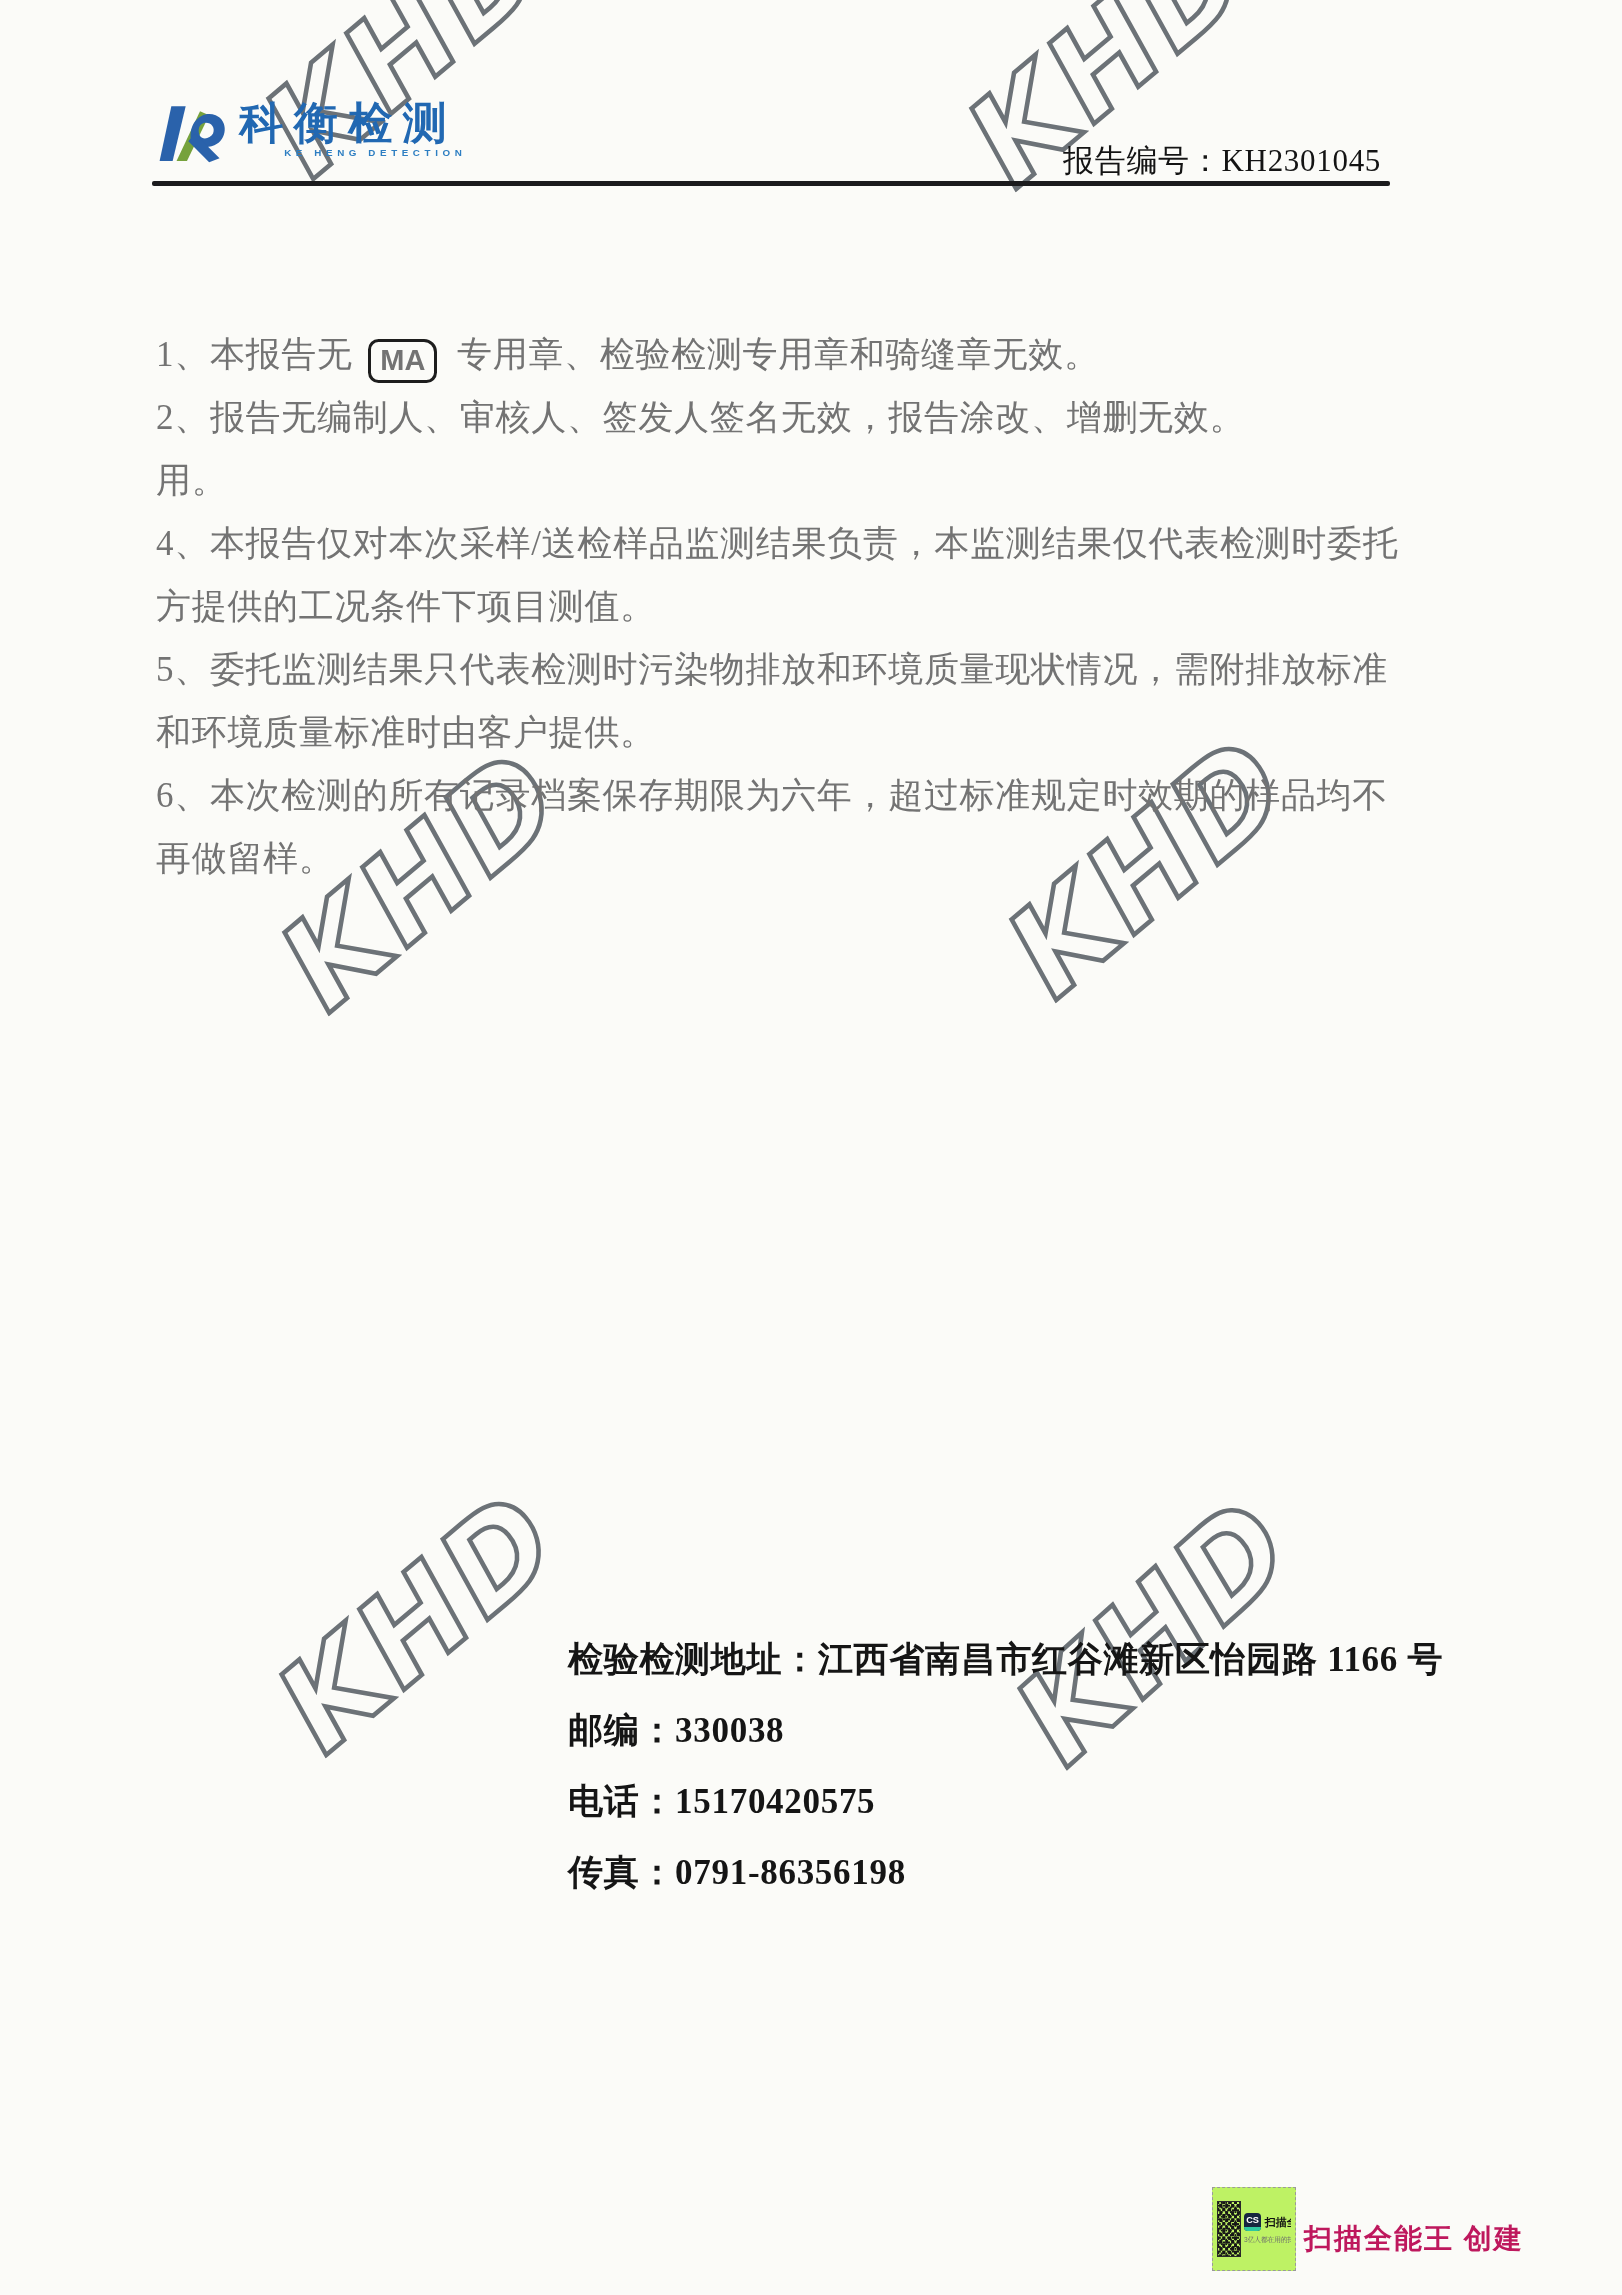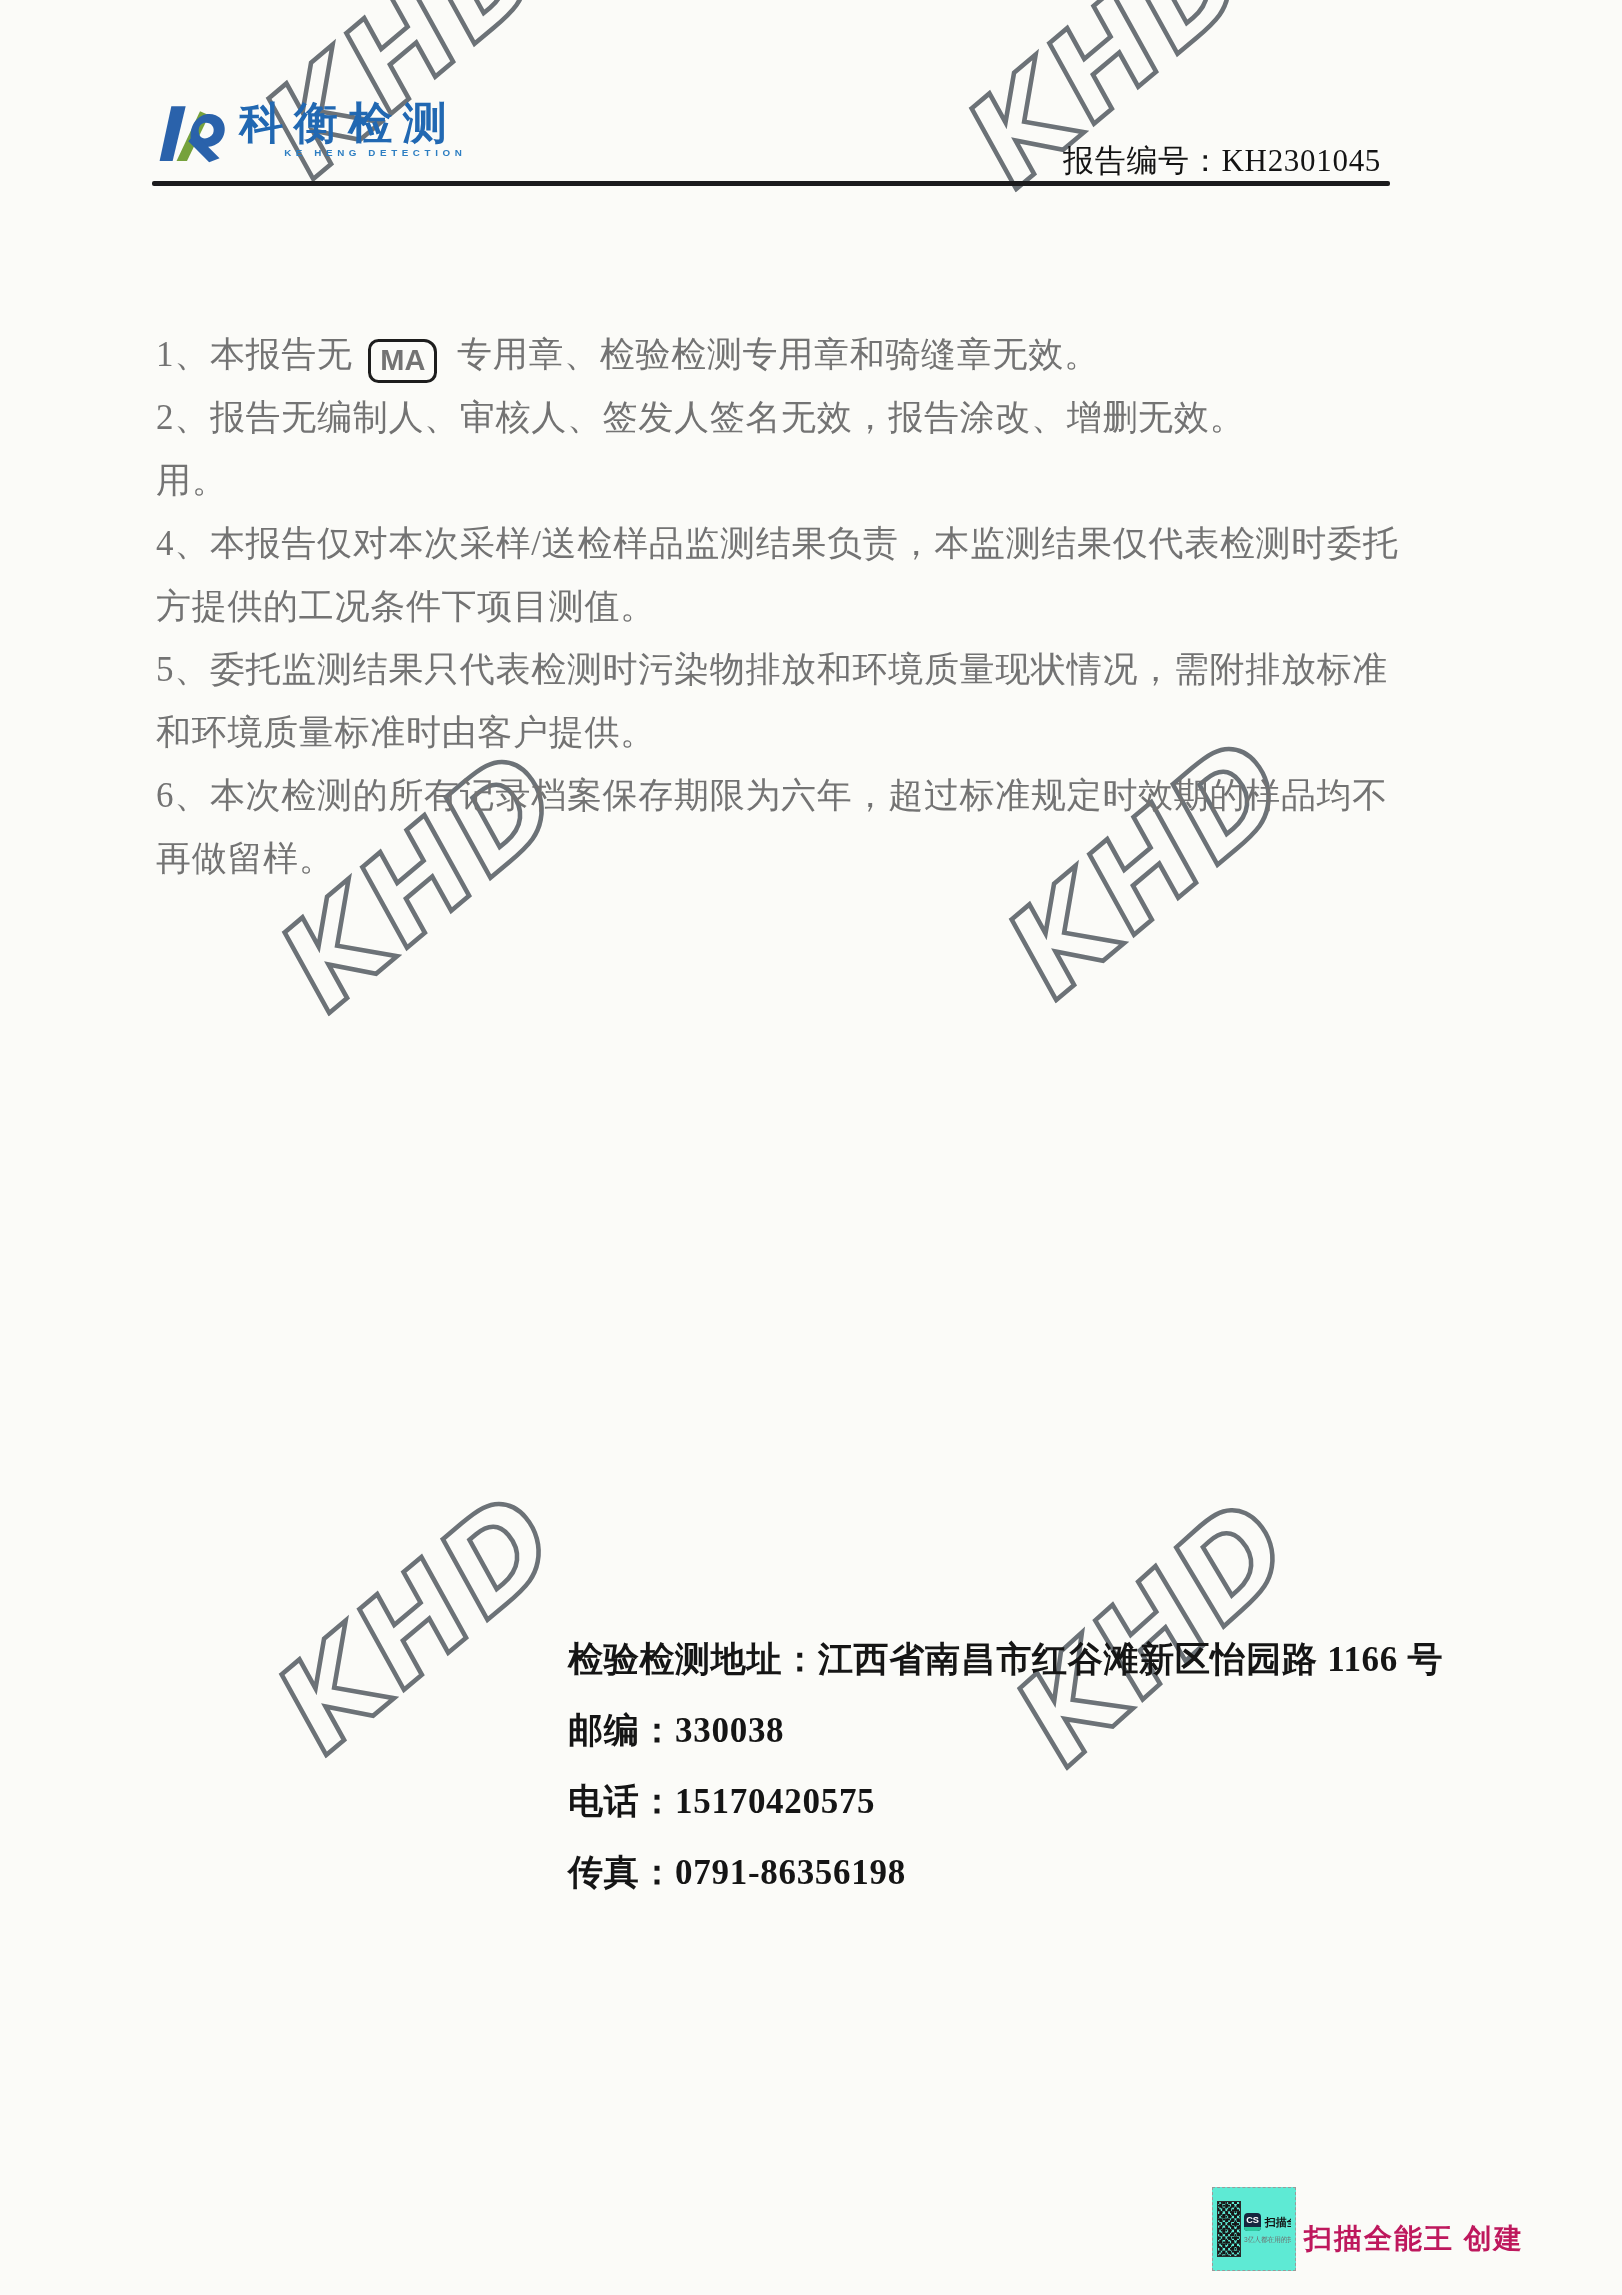--- a/index.html
+++ b/index.html
@@ -63,21 +63,21 @@
   }
   
   .contact{
     position:absolute;left:568px;top:1624px;
     font-size:35px;font-weight:bold;color:#151515;letter-spacing:0.7px;
   }
   .contact-line{height:71px;line-height:71px;white-space:nowrap;}
   
   .scan-badge{
     position:absolute;left:1212px;top:2187px;width:84px;height:84px;
-    box-sizing:border-box;border:1.3px dashed #9a9a9a;background:#5eead4;
+    box-sizing:border-box;border:1.3px dashed #9a9a9a;background:#bef264;
     display:flex;align-items:center;padding:5.2px 3.9px 5.2px 5.2px;
   }
   .qr{
     width:21.6px;height:54px;flex:none;margin-right:3.9px;
     background:
       conic-gradient(#161616 25%, transparent 0 50%, #161616 0 75%, transparent 0) 0 0 / 4.6px 4.6px,
       conic-gradient(transparent 25%, #161616 0 50%, transparent 0 75%, #161616 0) 1.3px 2px / 5.9px 7.2px;
     outline:0.7px solid #2a2a2a;outline-offset:-0.7px;
   }
   .badge-right{display:flex;flex-direction:column;justify-content:center;overflow:hidden;}

